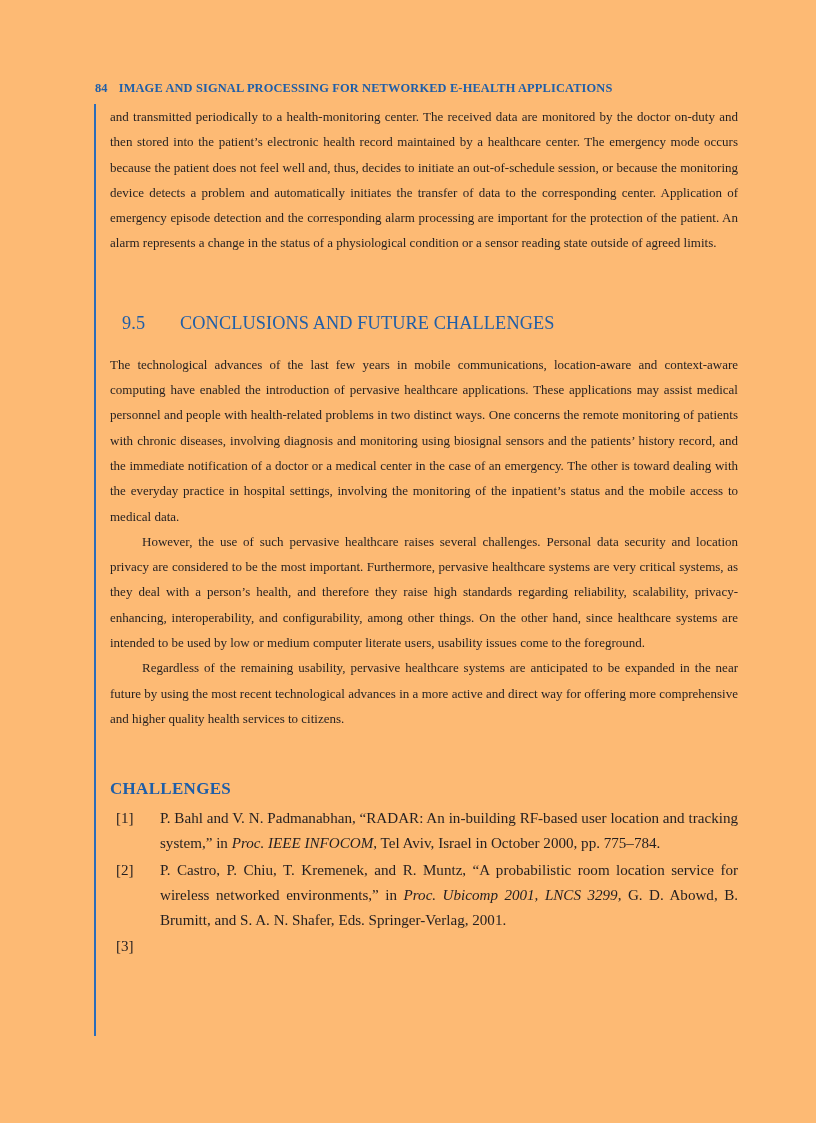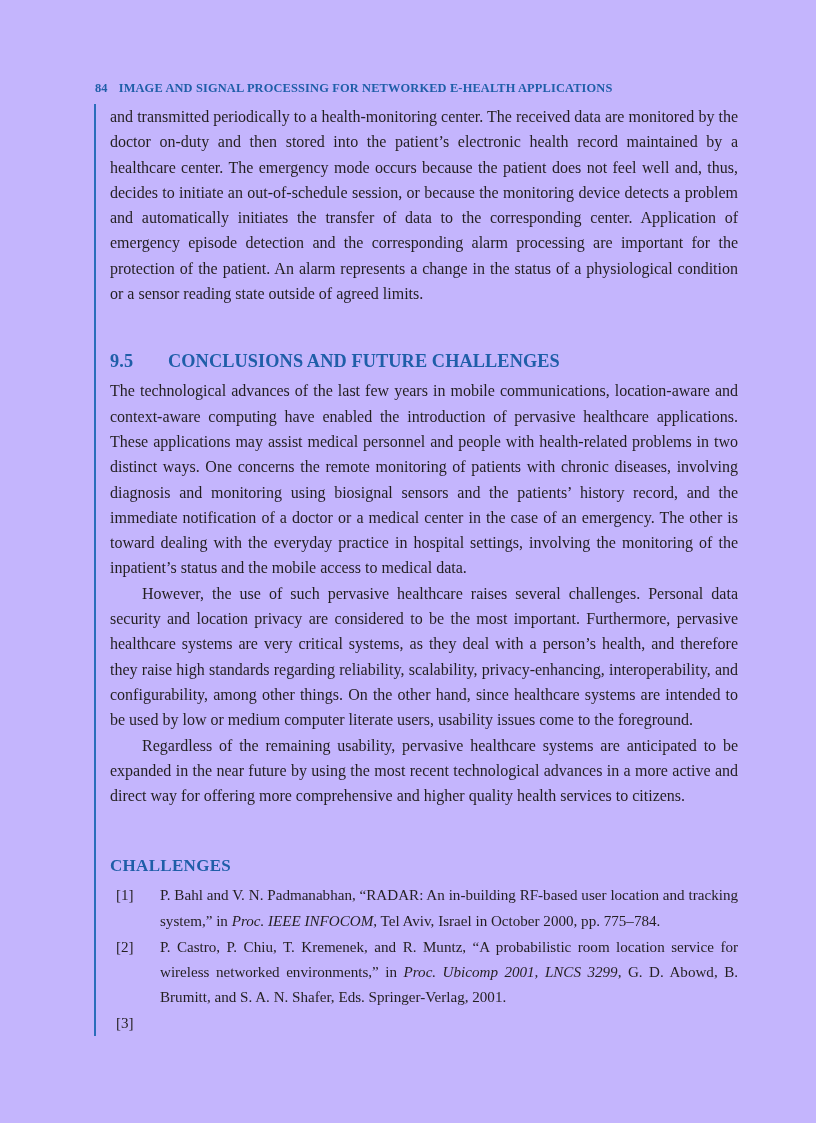--- a/index.html
+++ b/index.html
@@ -4,21 +4,21 @@
 <style>
   html, body {
     margin: 0;
     padding: 0;
     background: #ffffff;
   }
   .page {
     position: relative;
     width: 816px;
     height: 1123px;
-    background: #c4b5fd;
+    background: #fdba74;
     overflow: hidden;
     font-family: "Liberation Serif", "DejaVu Serif", serif;
     color: #231f20;
   }
 
   
   .left-rule {
     position: absolute;
     left: 94px;
     top: 104px;
@@ -48,37 +48,37 @@
   
   .column {
     position: absolute;
     left: 110px;
     top: 104px;
     width: 628px;
   }
 
   p.body {
     margin: 0;
-    font-size: 16px;
+    font-size: 13px;
     line-height: 25.3px;
     text-align: justify;
     text-justify: inter-word;
     hyphens: none;
   }
   p.body.indent {
     text-indent: 32px;
   }
 
   
   .section-head {
-    margin: 0;
+    margin: 12px;
     padding-top: 45px;
     padding-bottom: 6px;
     color: #1f5ea8;
-    font-weight: bold;
+    font-weight: normal;
     font-size: 18.3px;
     letter-spacing: 0.1px;
     white-space: nowrap;
   }
   .section-head .sec-num {
     display: inline-block;
     width: 58px;
   }
 
   

